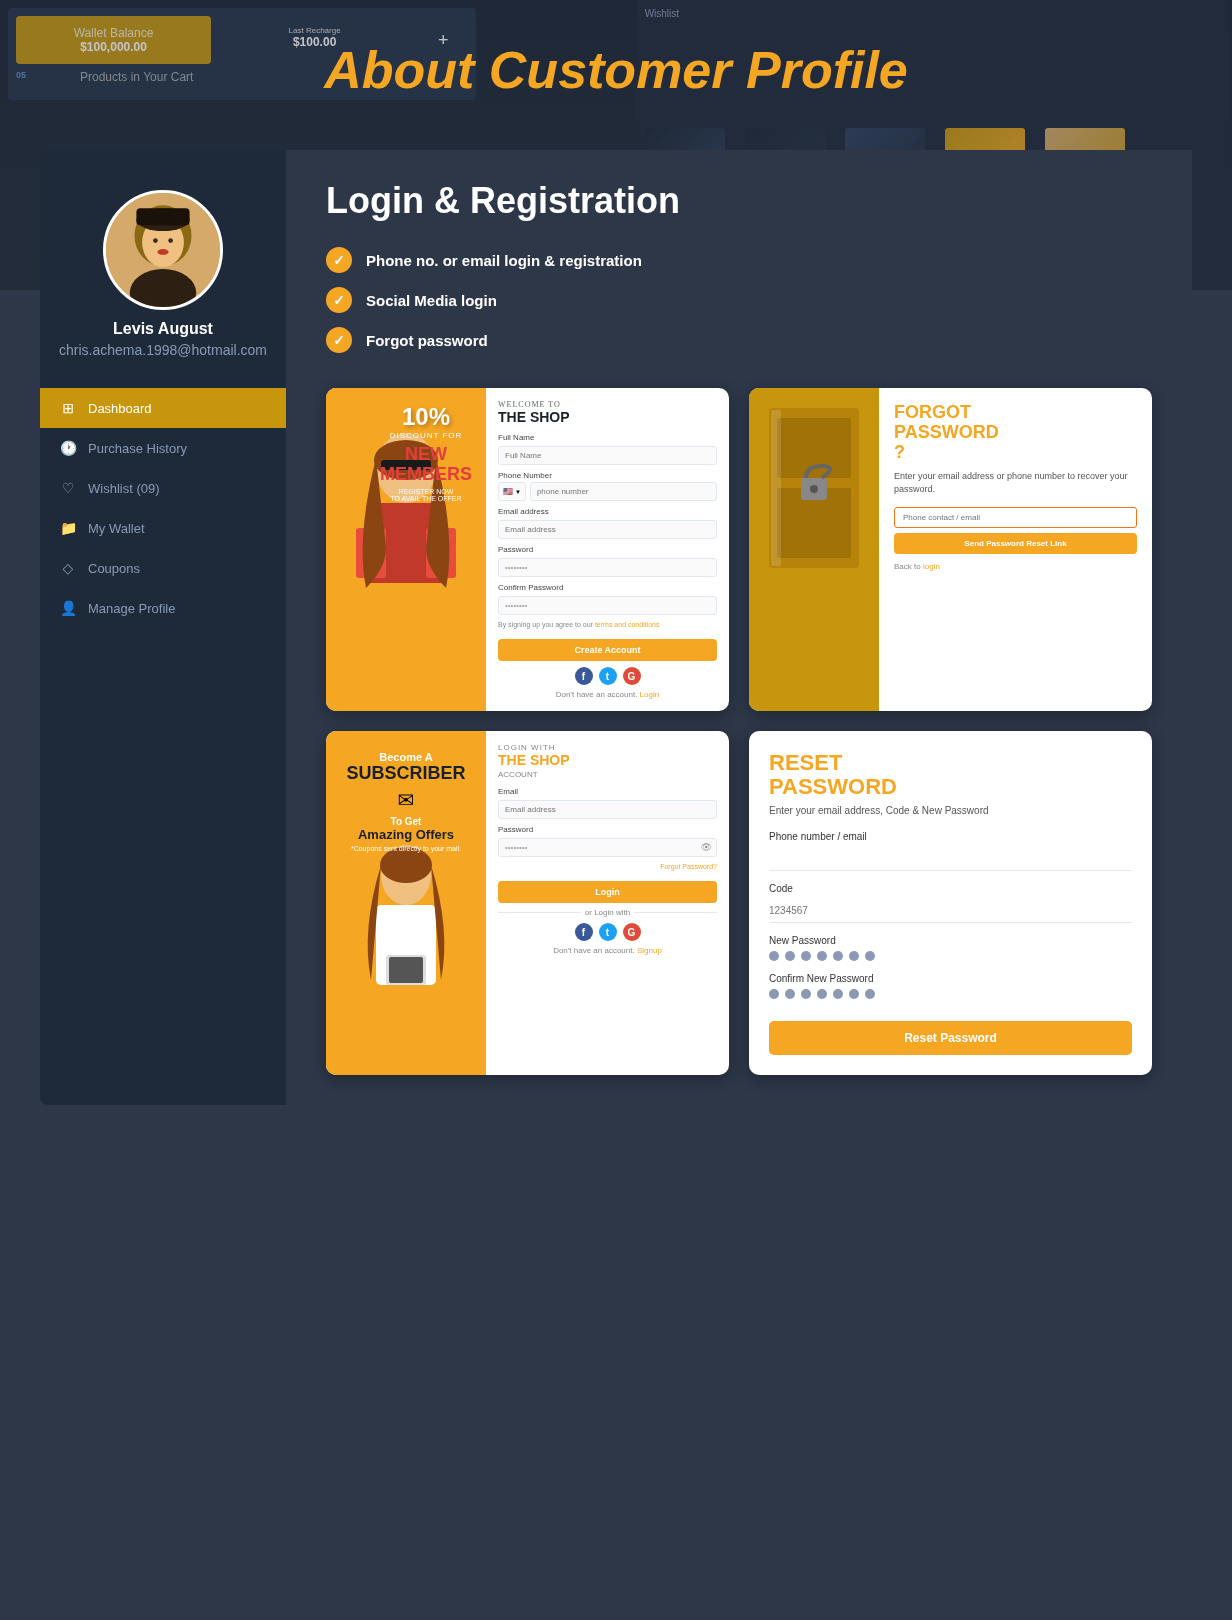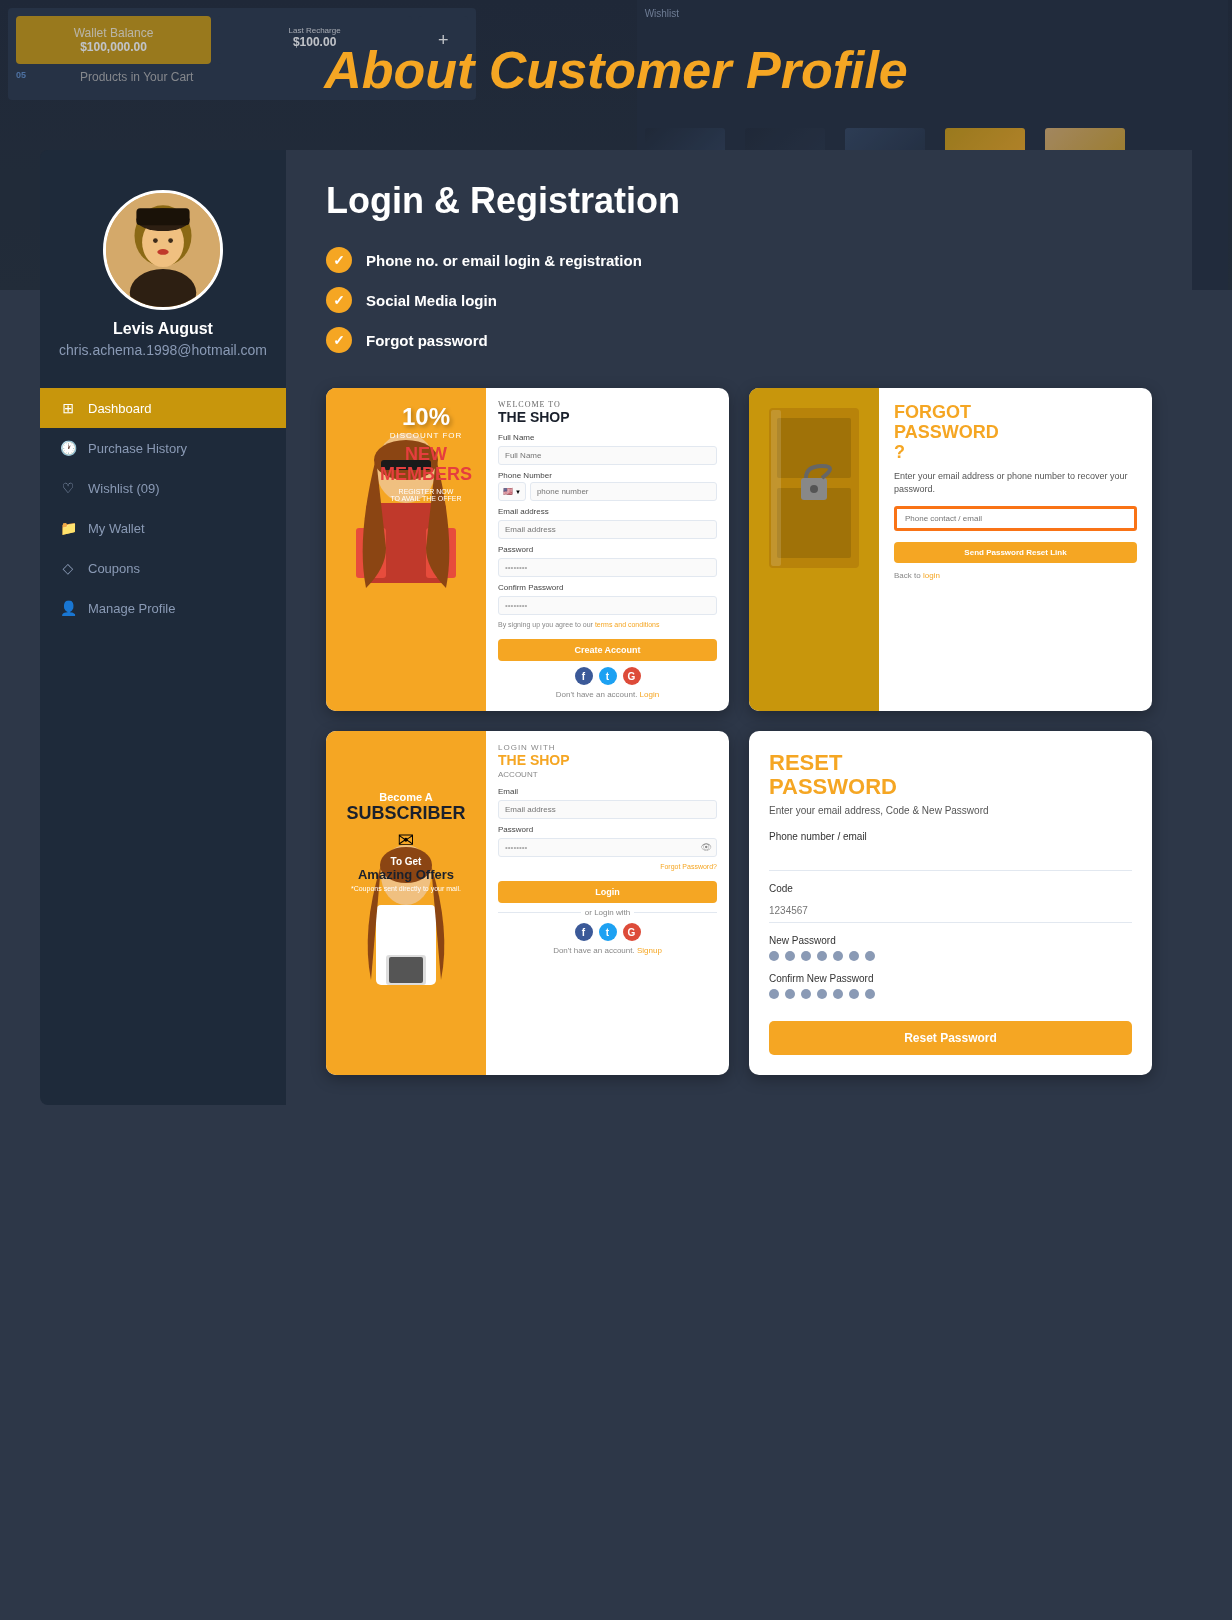--- a/index.html
+++ b/index.html
@@ -348,26 +348,26 @@
 
     .forgot-desc {
       font-size: 9px;
       color: #555;
       margin-bottom: 10px;
       line-height: 1.4;
     }
 
     .forgot-input {
       width: 100%;
-      border: 3px solid #f97316;
+      border: 1px solid #f97316;
       border-radius: 3px;
       padding: 5px 8px;
       font-size: 8px;
       color: #aaa;
-      margin-bottom: 10px;
+      margin-bottom: 4px;
     }
 
     .btn-forgot {
       background: #f5a623;
       color: #fff;
       border: none;
       padding: 6px 12px;
       border-radius: 4px;
       font-size: 8px;
       font-weight: bold;
@@ -395,21 +395,20 @@
       overflow: hidden;
       display: flex;
       align-items: flex-end;
       justify-content: center;
       padding-bottom: 15px;
     }
 
     .subscriber-text {
       text-align: center;
       padding: 0 8px;
-      margin-top: 40px;
     }
 
     .become-a {
       font-size: 11px;
       color: #fff;
       font-weight: 600;
     }
 
     .subscriber-big {
       font-size: 20px;

